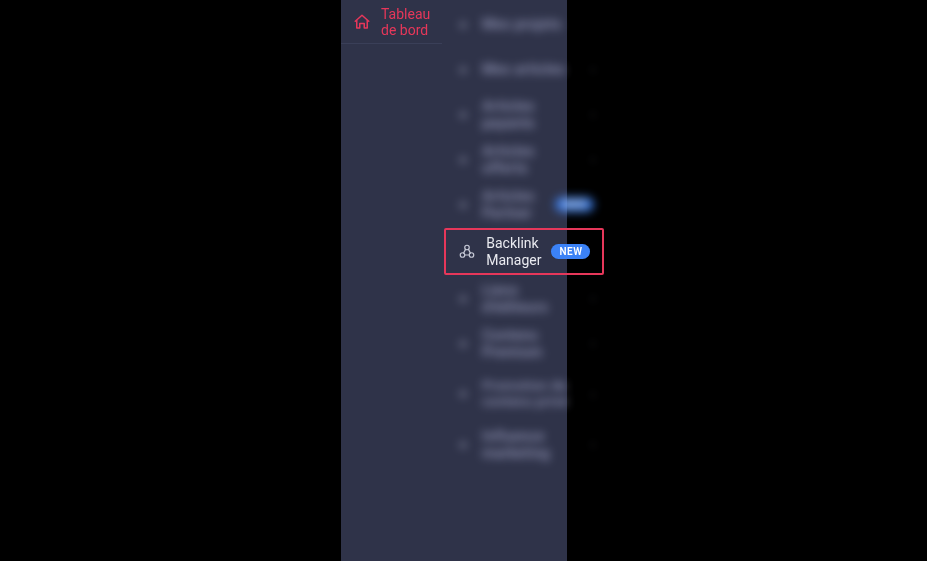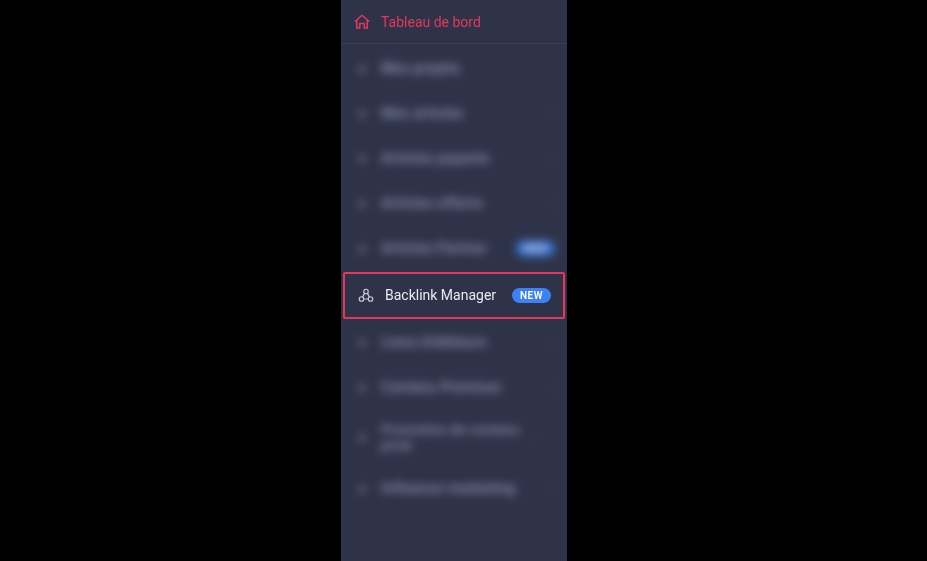--- a/index.html
+++ b/index.html
@@ -11,21 +11,21 @@
     overflow: hidden;
   }
   .sidebar {
     position: absolute;
     left: 341px;
     top: 0;
     width: 226px;
     height: 561px;
     background: #2f3349;
     display: flex;
-    flex-direction: column;
+    flex-direction: row;
   }
   .dashboard-row {
     display: flex;
     align-items: center;
     height: 44px;
     padding: 0 12px;
     gap: 10px;
     border-bottom: 1px solid #3a3f58;
   }
   .dashboard-row .icon {

